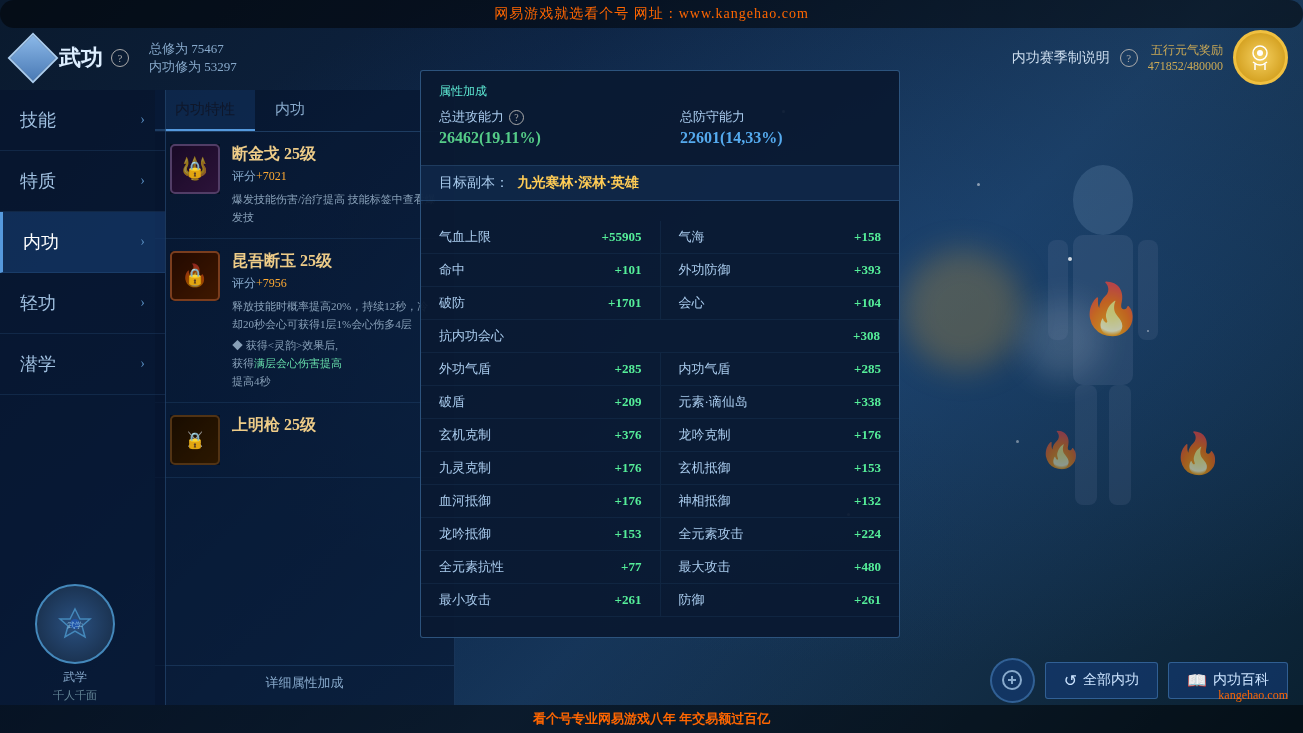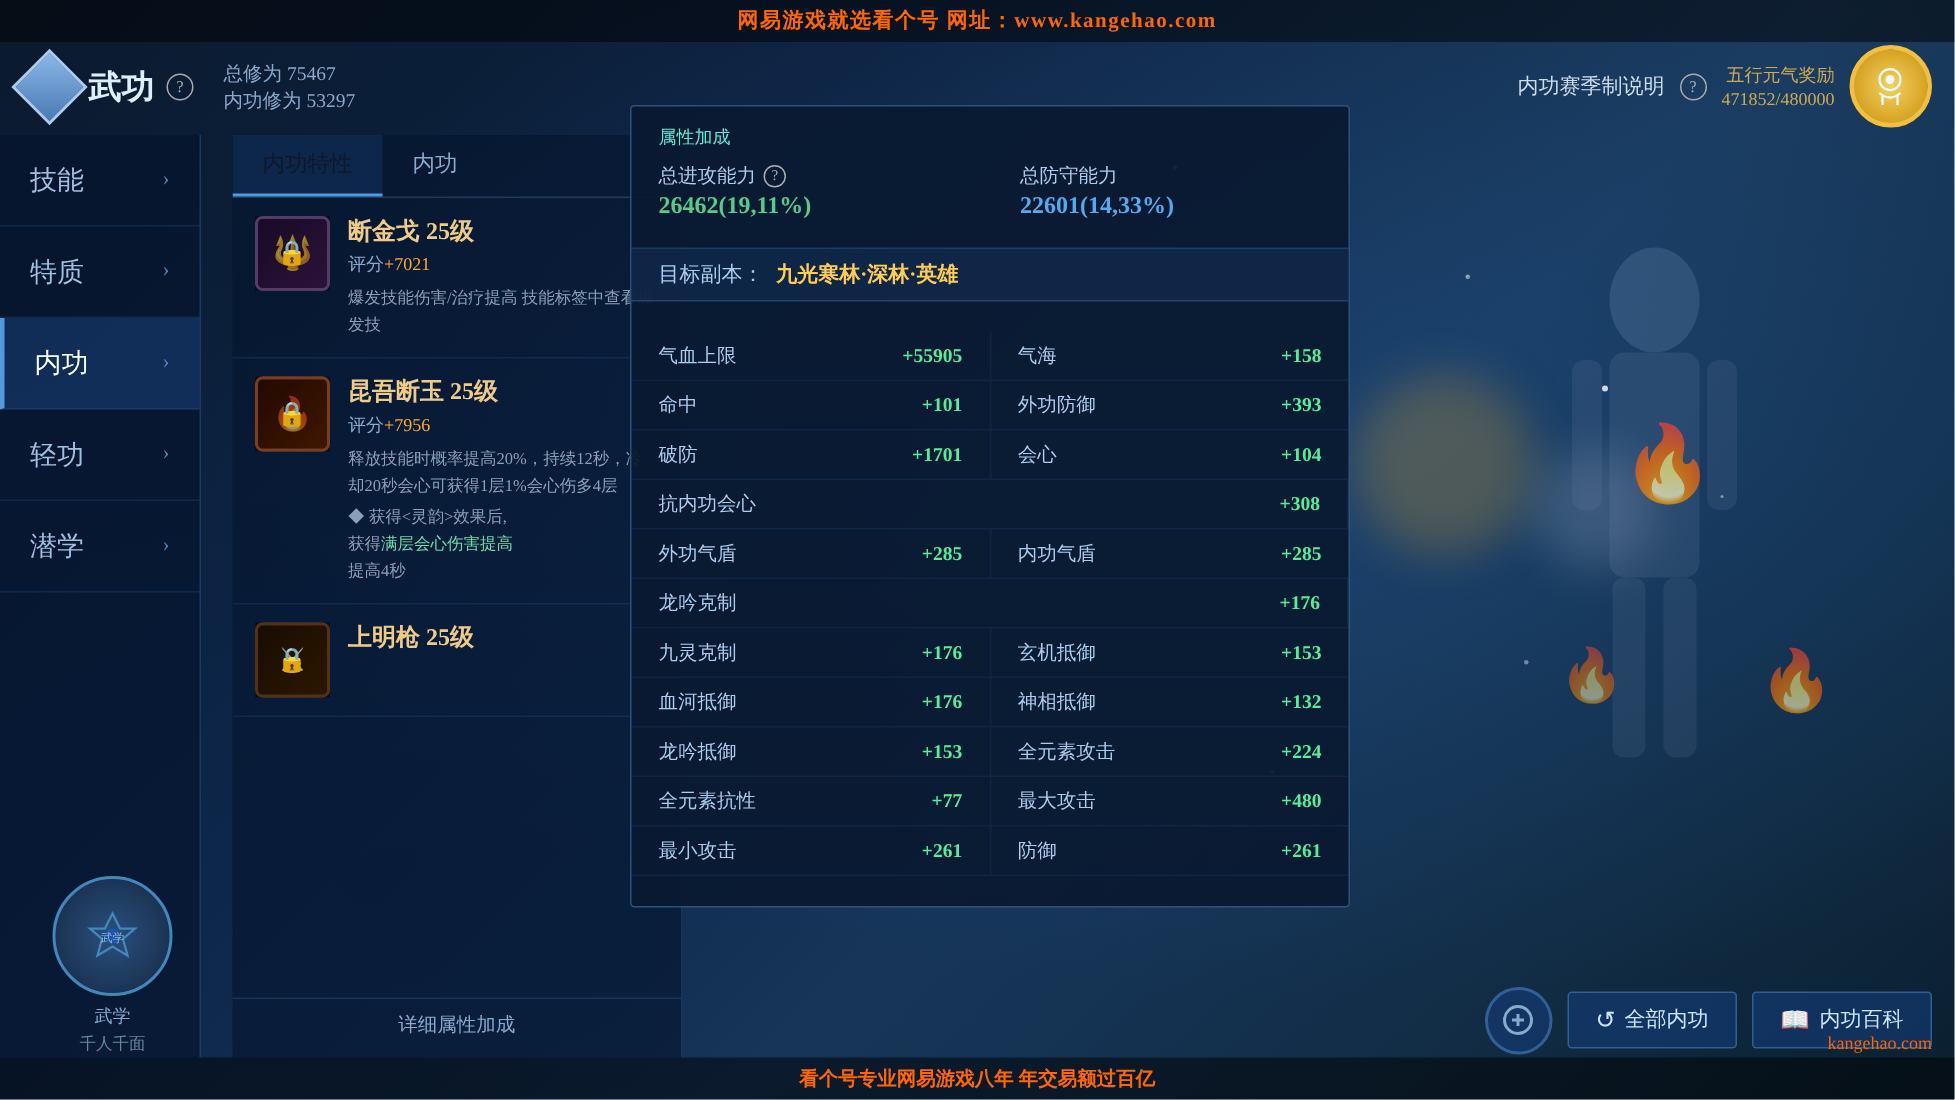--- a/index.html
+++ b/index.html
@@ -28,23 +28,24 @@
       top: 0;
       left: 0;
       right: 0;
       height: 28px;
       background: rgba(0,0,0,0.5);
       display: flex;
       align-items: center;
       justify-content: center;
       font-size: 14px;
       color: #ff6600;
-      font-weight: bold;
+      font-weight: normal;
       z-index: 100;
       letter-spacing: 1px;
+      border-radius: 14px;
     }
 
     
     .watermark-bottom {
       position: absolute;
       bottom: 0;
       left: 0;
       right: 0;
       height: 28px;
       background: rgba(0,0,0,0.5);
@@ -137,21 +138,21 @@
       color: #fff;
       font-weight: bold;
       overflow: hidden;
     }
 
     
     .left-sidebar {
       position: absolute;
       top: 90px;
       left: 0;
-      width: 134px;
+      width: 166px;
       bottom: 28px;
       background: rgba(5,20,45,0.7);
       border-right: 1px solid rgba(80,140,200,0.3);
       z-index: 40;
     }
 
     .nav-item {
       display: flex;
       align-items: center;
       justify-content: space-between;
@@ -675,20 +676,34 @@
         <span class="attr-name">外功气盾</span>
         <span class="attr-val">+285</span>
       </div>
       <div class="attr-cell">
         <span class="attr-name">内功气盾</span>
         <span class="attr-val">+285</span>
       </div>
     </div>
       <div class="attr-row">
       <div class="attr-cell">
+        <span class="attr-name">破盾</span>
+        <span class="attr-val">+209</span>
+      </div>
+      <div class="attr-cell">
+        <span class="attr-name">元素·谪仙岛</span>
+        <span class="attr-val">+338</span>
+      </div>
+    </div>
+      <div class="attr-row">
+      <div class="attr-cell">
+        <span class="attr-name">玄机克制</span>
+        <span class="attr-val">+376</span>
+      </div>
+      <div class="attr-cell">
         <span class="attr-name">龙吟克制</span>
         <span class="attr-val">+176</span>
       </div>
     </div>
       <div class="attr-row">
       <div class="attr-cell">
         <span class="attr-name">九灵克制</span>
         <span class="attr-val">+176</span>
       </div>
       <div class="attr-cell">

